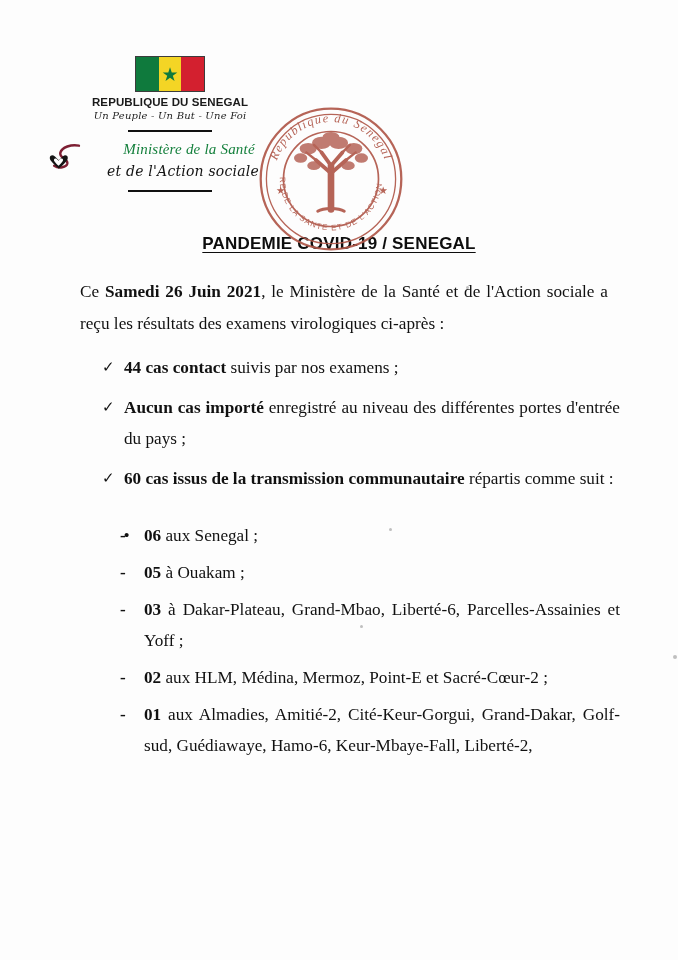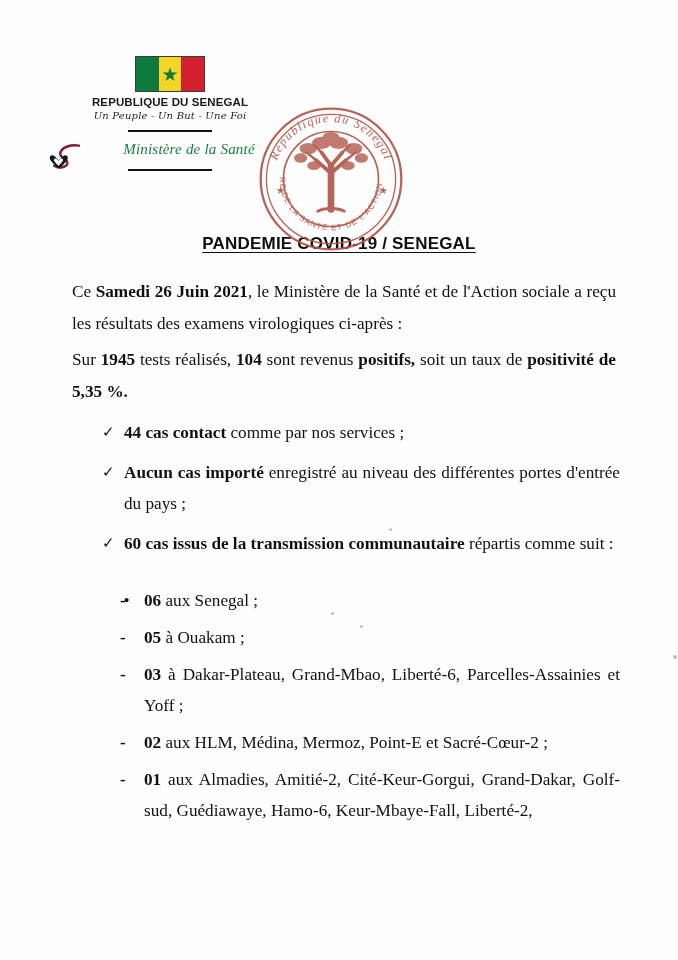--- a/index.html
+++ b/index.html
@@ -152,21 +152,21 @@
   .title-sub  { font-size: 16.5px; margin-top: 13px; letter-spacing: 0.2px; }
 
   
   .body-text {
     margin: 22px 58px 0 68px;
     font-size: 17.2px;
     line-height: 32px;
     text-align: justify;
     color: #111;
   }
-  .para { margin: 4px; }
+  .para { margin: 12px; }
   .para + .para { margin-top: 0; }
   b, .b { font-weight: bold; }
 
   .check-list {
     list-style: none;
     margin: 4px 0 0 0;
     padding: 0 0 0 34px;
   }
   .check-list > li {
     position: relative;
@@ -250,20 +250,21 @@
 
       <div class="rule"></div>
 
       <div class="ministry-block">
         <svg class="ministry-logo" viewBox="0 0 44 38">
           <path d="M40 3 C30 1, 18 5, 16 12 C14 19, 26 20, 25 26 C24 31, 14 33, 8 29" fill="none" stroke="#7d1f33" stroke-width="3.2" stroke-linecap="round"></path>
           <path d="M9 17 C4 13, 0 18, 4 23 C7 27, 12 31, 14 33 C16 31, 21 27, 24 23 C28 18, 24 13, 19 17 C17 19, 16 20, 14 22 C12 20, 11 19, 9 17 Z" fill="#151515"></path>
           <path d="M11 20 C8.5 18.5, 6.5 21, 8.5 23.5 C10 25.6, 12.4 28, 13.6 29 C14.8 28, 17.2 25.6, 18.7 23.5 C20.7 21, 18.7 18.5, 16.2 20 C15.1 21, 14.5 21.6, 13.6 22.6 C12.7 21.6, 12.1 21, 11 20 Z" fill="#ffffff"></path>
         </svg>
         <div class="ministry-line">Ministère de la Santé</div>
+        <div class="ministry-line2">et de l'Action sociale</div>
       </div>
 
       <div class="rule rule-lower"></div>
     </div>
 
     <svg class="stamp" viewBox="0 0 160 160">
       <defs>
         <path id="arcTop" d="M 20 80 A 60 60 0 0 1 140 80"></path>
         <path id="arcBot" d="M 26 80 A 54 54 0 0 0 134 80"></path>
       </defs>
@@ -304,26 +305,25 @@
   </div>
 
   <div class="titles">
     <div><span class="title-main">PANDEMIE COVID-19 / SENEGAL</span></div>
   </div>
 
   <div class="body-text">
 
     <p class="para"><span>Ce </span><b>Samedi 26 Juin 2021</b><span>, le Ministère de la Santé et de l'Action sociale a reçu les résultats des examens virologiques ci-après :</span></p>
 
-    <p class="para"><span>Sur </span><b>1945</b><span> tests réalisés, </span><b>104</b><span> sont revenus </span><b>positifs,</b><span> soit un taux de </span><b>positivité de 5,35 %.</b></p>
 
 
     <ul class="check-list">
       <li>
-        <span class="cmark">✓</span><b>44 cas contact</b><span> comme par nos services ;</span>
+        <span class="cmark">✓</span><b>44 cas contact</b><span> suivis par nos examens ;</span>
       </li>
       <li>
         <span class="cmark">✓</span><b>Aucun cas importé</b><span> enregistré au niveau des différentes portes d'entrée du pays ;</span>
       </li>
       <li>
         <span class="cmark">✓</span><b>60 cas issus de la transmission communautaire</b><span> répartis comme suit :</span>
       </li>
     </ul>
 
     <p class="dakar-head">

